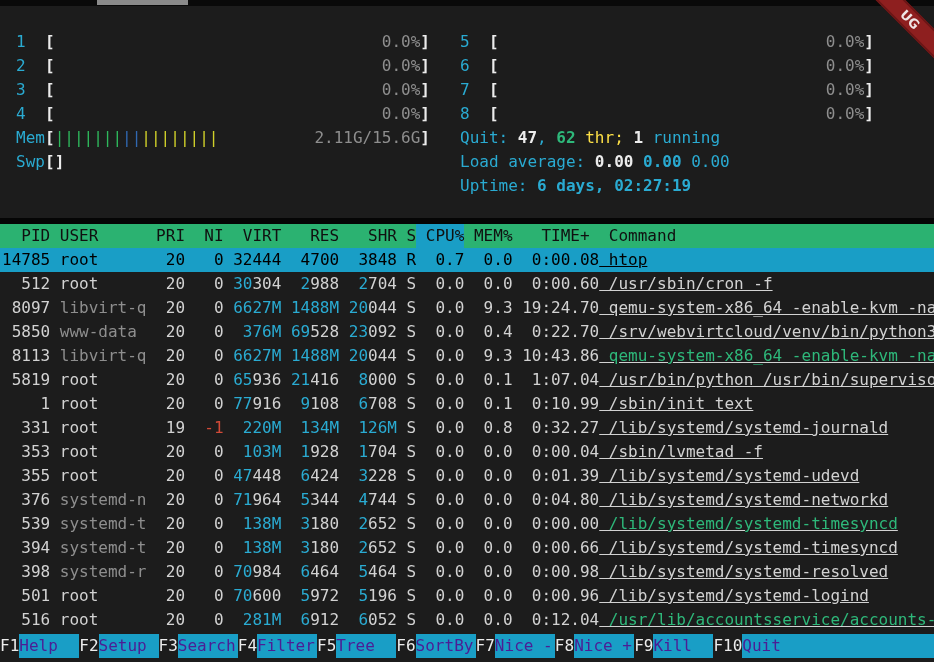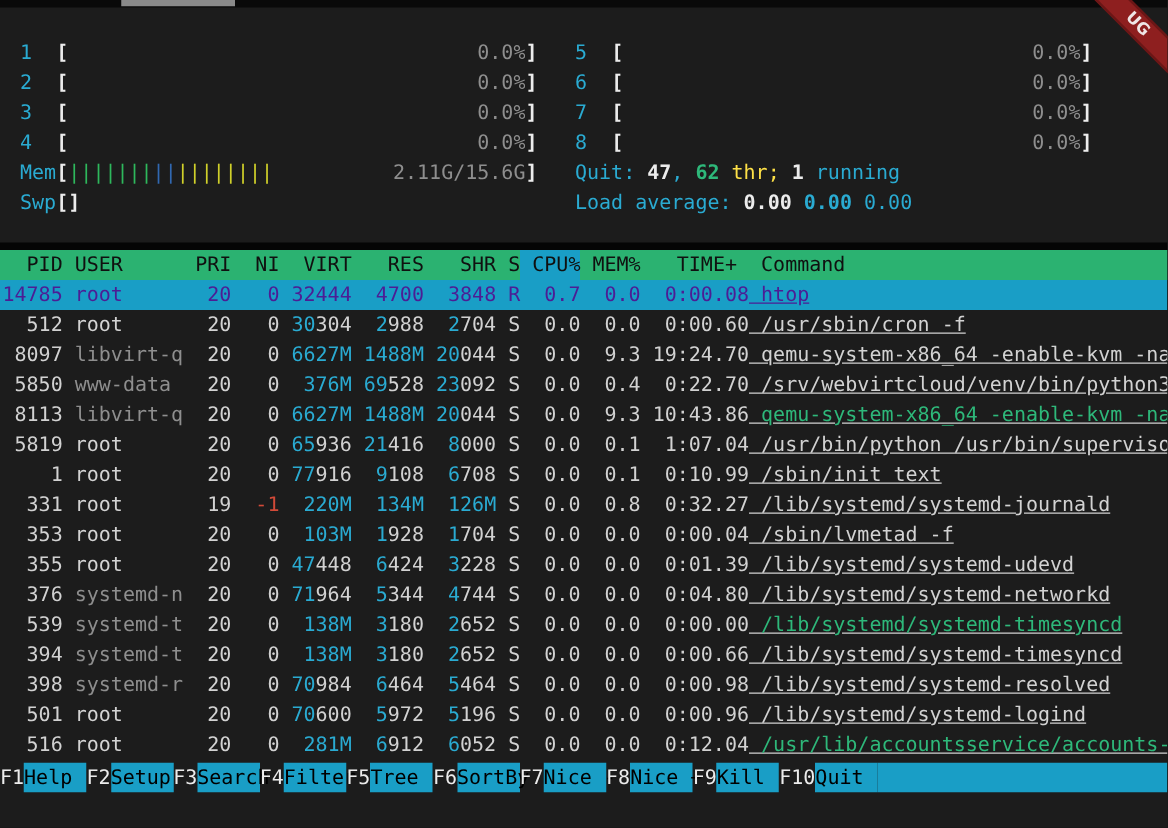--- a/index.html
+++ b/index.html
@@ -29,27 +29,27 @@
   .pipe-green{color:#2eb85c;} .pipe-blue{color:#3168b1;} .pipe-yellow{color:#d0d02a;}
   .tline{white-space:pre;}
   
   .black-strip{height:6px;background:#050505;margin-top:20px;}
   .thead{background:#2bb271;color:#101010;white-space:pre;display:flex;padding-left:2px;height:24px;overflow:hidden;}
   .hcell{display:inline-block;white-space:pre;}
   .sortcol{background:#199ec6;}
   .tbody{overflow:hidden;}
   .prow{display:flex;white-space:pre;padding-left:2px;height:24px;overflow:hidden;}
   .prow.sel{background:#199ec6;}
-  .prow.sel span{color:#4c1d95;font-weight:normal;}
+  .prow.sel span{color:#000000;font-weight:normal;}
   .cell{display:inline-block;white-space:pre;flex:none;}
   .cell.cmd{flex:1;text-decoration:underline;}
   
   .fbar{display:flex;height:24px;margin-top:2px;white-space:pre;overflow:hidden;}
   .fkey{color:#ececec;flex:none;}
-  .flabel{background:#199ec6;color:#000000;width:50px;flex:none;}
+  .flabel{background:#199ec6;color:#4c1d95;width:60px;flex:none;}
   .ffill{background:#199ec6;flex:1;}
 </style>
 </head>
 <body>
 
 <div class="screen">
   <div class="top-strip">
     <div class="gray-seg"></div>
   </div>
   <div class="ribbon">
@@ -65,20 +65,21 @@
         <div class="mrow"><span class="mlabel">Mem</span><span class="mbrk">[</span><span class="mbar"><span class="pipe-green">|||||||</span><span class="pipe-blue">||</span><span class="pipe-yellow">||||||||</span><span class="mspacer"></span><span class="mval">2.11G/15.6G</span></span><span class="mbrk">]</span></div>
         <div class="mrow"><span class="mlabel">Swp</span><span class="mbrk">[</span><span class="mbrk">]</span></div>
       </div>
     <div class="mcol right" id="meters-right">
         <div class="mrow"><span class="mlabel">5</span><span class="mbrk">[</span><span class="mbar"><span class="mspacer"></span><span class="mval">0.0%</span></span><span class="mbrk">]</span></div>
         <div class="mrow"><span class="mlabel">6</span><span class="mbrk">[</span><span class="mbar"><span class="mspacer"></span><span class="mval">0.0%</span></span><span class="mbrk">]</span></div>
         <div class="mrow"><span class="mlabel">7</span><span class="mbrk">[</span><span class="mbar"><span class="mspacer"></span><span class="mval">0.0%</span></span><span class="mbrk">]</span></div>
         <div class="mrow"><span class="mlabel">8</span><span class="mbrk">[</span><span class="mbar"><span class="mspacer"></span><span class="mval">0.0%</span></span><span class="mbrk">]</span></div>
         <div class="tline"><span class="t-cyan">Quit: </span><span class="t-bwhite">47</span><span class="t-cyan">, </span><span class="t-bgreen">62</span><span class="t-green"> thr; </span><span class="t-bwhite">1</span><span class="t-cyan"> running</span></div>
         <div class="tline"><span class="t-cyan">Load average: </span><span class="t-bwhite">0.00</span><span class="t-cyan"> </span><span class="t-bcyan">0.00</span><span class="t-cyan"> </span><span class="t-cyan">0.00</span></div>
+        <div class="tline"><span class="t-cyan">Uptime: </span><span class="t-bcyan">6 days, 02:27:19</span></div>
       </div>
   </div>
 
   <div class="black-strip"></div>
   <div class="thead" id="thead"><span class="hcell" style="width: 5ch; text-align: right;">PID</span><span class="hcell" style="width: 10ch; text-align: left;"> USER</span><span class="hcell" style="width: 4ch; text-align: right;">PRI</span><span class="hcell" style="width: 4ch; text-align: right;">NI</span><span class="hcell" style="width: 6ch; text-align: right;">VIRT</span><span class="hcell" style="width: 6ch; text-align: right;">RES</span><span class="hcell" style="width: 6ch; text-align: right;">SHR</span><span class="hcell" style="width: 2ch; text-align: left;"> S</span><span class="hcell sortcol" style="width: 5ch; text-align: right;">CPU%</span><span class="hcell" style="width: 5ch; text-align: right;">MEM%</span><span class="hcell" style="width: 9ch; text-align: right;">TIME+ </span><span class="hcell cmd"> Command</span></div>
   <div class="tbody" id="tbody">
       <div class="prow sel"><span class="cell" style="width: 5ch; text-align: right;"><span class="t-w">14785</span></span><span class="cell" style="width: 10ch; text-align: left;"><span class="t-w"> root</span></span><span class="cell" style="width: 4ch; text-align: right;"><span class="t-w">20</span></span><span class="cell" style="width: 4ch; text-align: right;"><span class="t-w">0</span></span><span class="cell" style="width: 6ch; text-align: right;"><span class="t-w">32444</span></span><span class="cell" style="width: 6ch; text-align: right;"><span class="t-w">4700</span></span><span class="cell" style="width: 6ch; text-align: right;"><span class="t-w">3848</span></span><span class="cell" style="width: 2ch; text-align: left;"><span class="t-w"> R</span></span><span class="cell" style="width: 5ch; text-align: right;"><span class="t-w">0.7</span></span><span class="cell" style="width: 5ch; text-align: right;"><span class="t-w">0.0</span></span><span class="cell" style="width: 9ch; text-align: right;"><span class="t-w">0:00.08</span></span><span class="cell cmd"><span class="t-w"> htop</span></span></div>
       <div class="prow"><span class="cell" style="width: 5ch; text-align: right;"><span class="t-w">512</span></span><span class="cell" style="width: 10ch; text-align: left;"><span class="t-w"> root</span></span><span class="cell" style="width: 4ch; text-align: right;"><span class="t-w">20</span></span><span class="cell" style="width: 4ch; text-align: right;"><span class="t-w">0</span></span><span class="cell" style="width: 6ch; text-align: right;"><span class="t-c">30</span><span class="t-w">304</span></span><span class="cell" style="width: 6ch; text-align: right;"><span class="t-c">2</span><span class="t-w">988</span></span><span class="cell" style="width: 6ch; text-align: right;"><span class="t-c">2</span><span class="t-w">704</span></span><span class="cell" style="width: 2ch; text-align: left;"><span class="t-w"> S</span></span><span class="cell" style="width: 5ch; text-align: right;"><span class="t-w">0.0</span></span><span class="cell" style="width: 5ch; text-align: right;"><span class="t-w">0.0</span></span><span class="cell" style="width: 9ch; text-align: right;"><span class="t-w">0:00.60</span></span><span class="cell cmd"><span class="t-w"> /usr/sbin/cron -f</span></span></div>
       <div class="prow"><span class="cell" style="width: 5ch; text-align: right;"><span class="t-w">8097</span></span><span class="cell" style="width: 10ch; text-align: left;"><span class="t-g"> libvirt-q</span></span><span class="cell" style="width: 4ch; text-align: right;"><span class="t-w">20</span></span><span class="cell" style="width: 4ch; text-align: right;"><span class="t-w">0</span></span><span class="cell" style="width: 6ch; text-align: right;"><span class="t-c">6627M</span></span><span class="cell" style="width: 6ch; text-align: right;"><span class="t-c">1488M</span></span><span class="cell" style="width: 6ch; text-align: right;"><span class="t-c">20</span><span class="t-w">044</span></span><span class="cell" style="width: 2ch; text-align: left;"><span class="t-w"> S</span></span><span class="cell" style="width: 5ch; text-align: right;"><span class="t-w">0.0</span></span><span class="cell" style="width: 5ch; text-align: right;"><span class="t-w">9.3</span></span><span class="cell" style="width: 9ch; text-align: right;"><span class="t-w">19:24.70</span></span><span class="cell cmd"><span class="t-w"> qemu-system-x86_64 -enable-kvm -na</span></span></div>
       <div class="prow"><span class="cell" style="width: 5ch; text-align: right;"><span class="t-w">5850</span></span><span class="cell" style="width: 10ch; text-align: left;"><span class="t-g"> www-data</span></span><span class="cell" style="width: 4ch; text-align: right;"><span class="t-w">20</span></span><span class="cell" style="width: 4ch; text-align: right;"><span class="t-w">0</span></span><span class="cell" style="width: 6ch; text-align: right;"><span class="t-c">376M</span></span><span class="cell" style="width: 6ch; text-align: right;"><span class="t-c">69</span><span class="t-w">528</span></span><span class="cell" style="width: 6ch; text-align: right;"><span class="t-c">23</span><span class="t-w">092</span></span><span class="cell" style="width: 2ch; text-align: left;"><span class="t-w"> S</span></span><span class="cell" style="width: 5ch; text-align: right;"><span class="t-w">0.0</span></span><span class="cell" style="width: 5ch; text-align: right;"><span class="t-w">0.4</span></span><span class="cell" style="width: 9ch; text-align: right;"><span class="t-w">0:22.70</span></span><span class="cell cmd"><span class="t-w"> /srv/webvirtcloud/venv/bin/python3</span></span></div>

